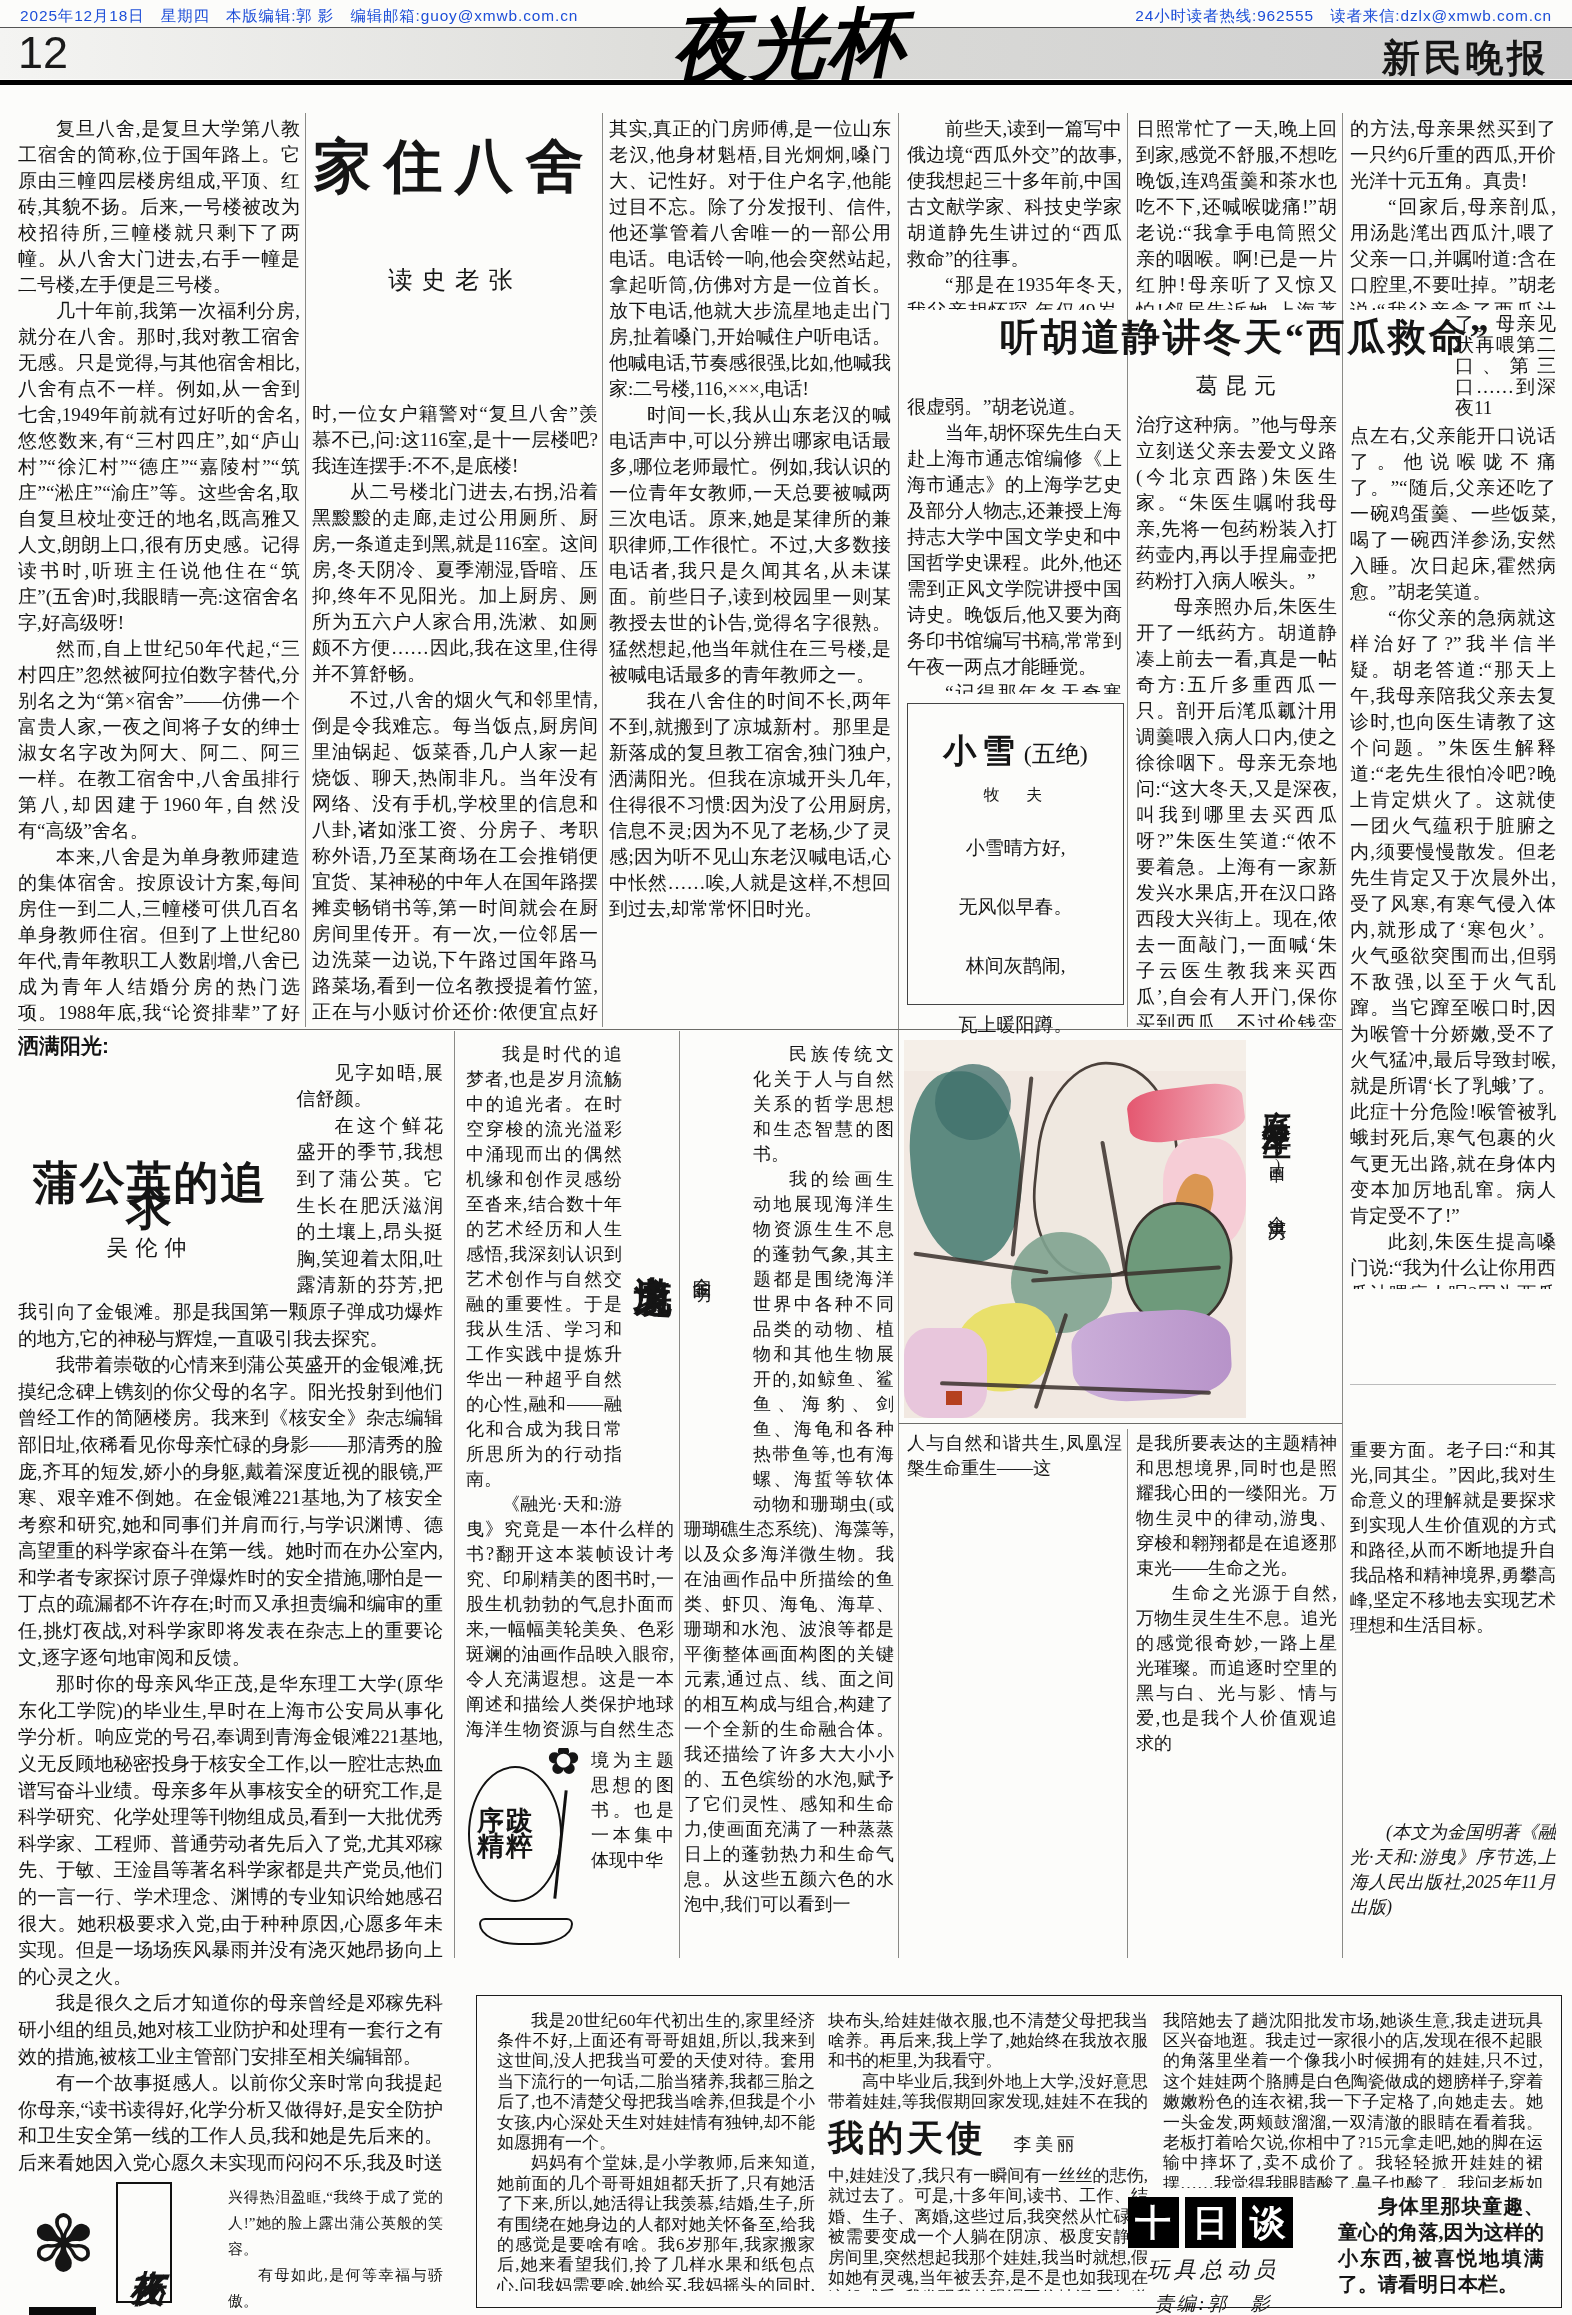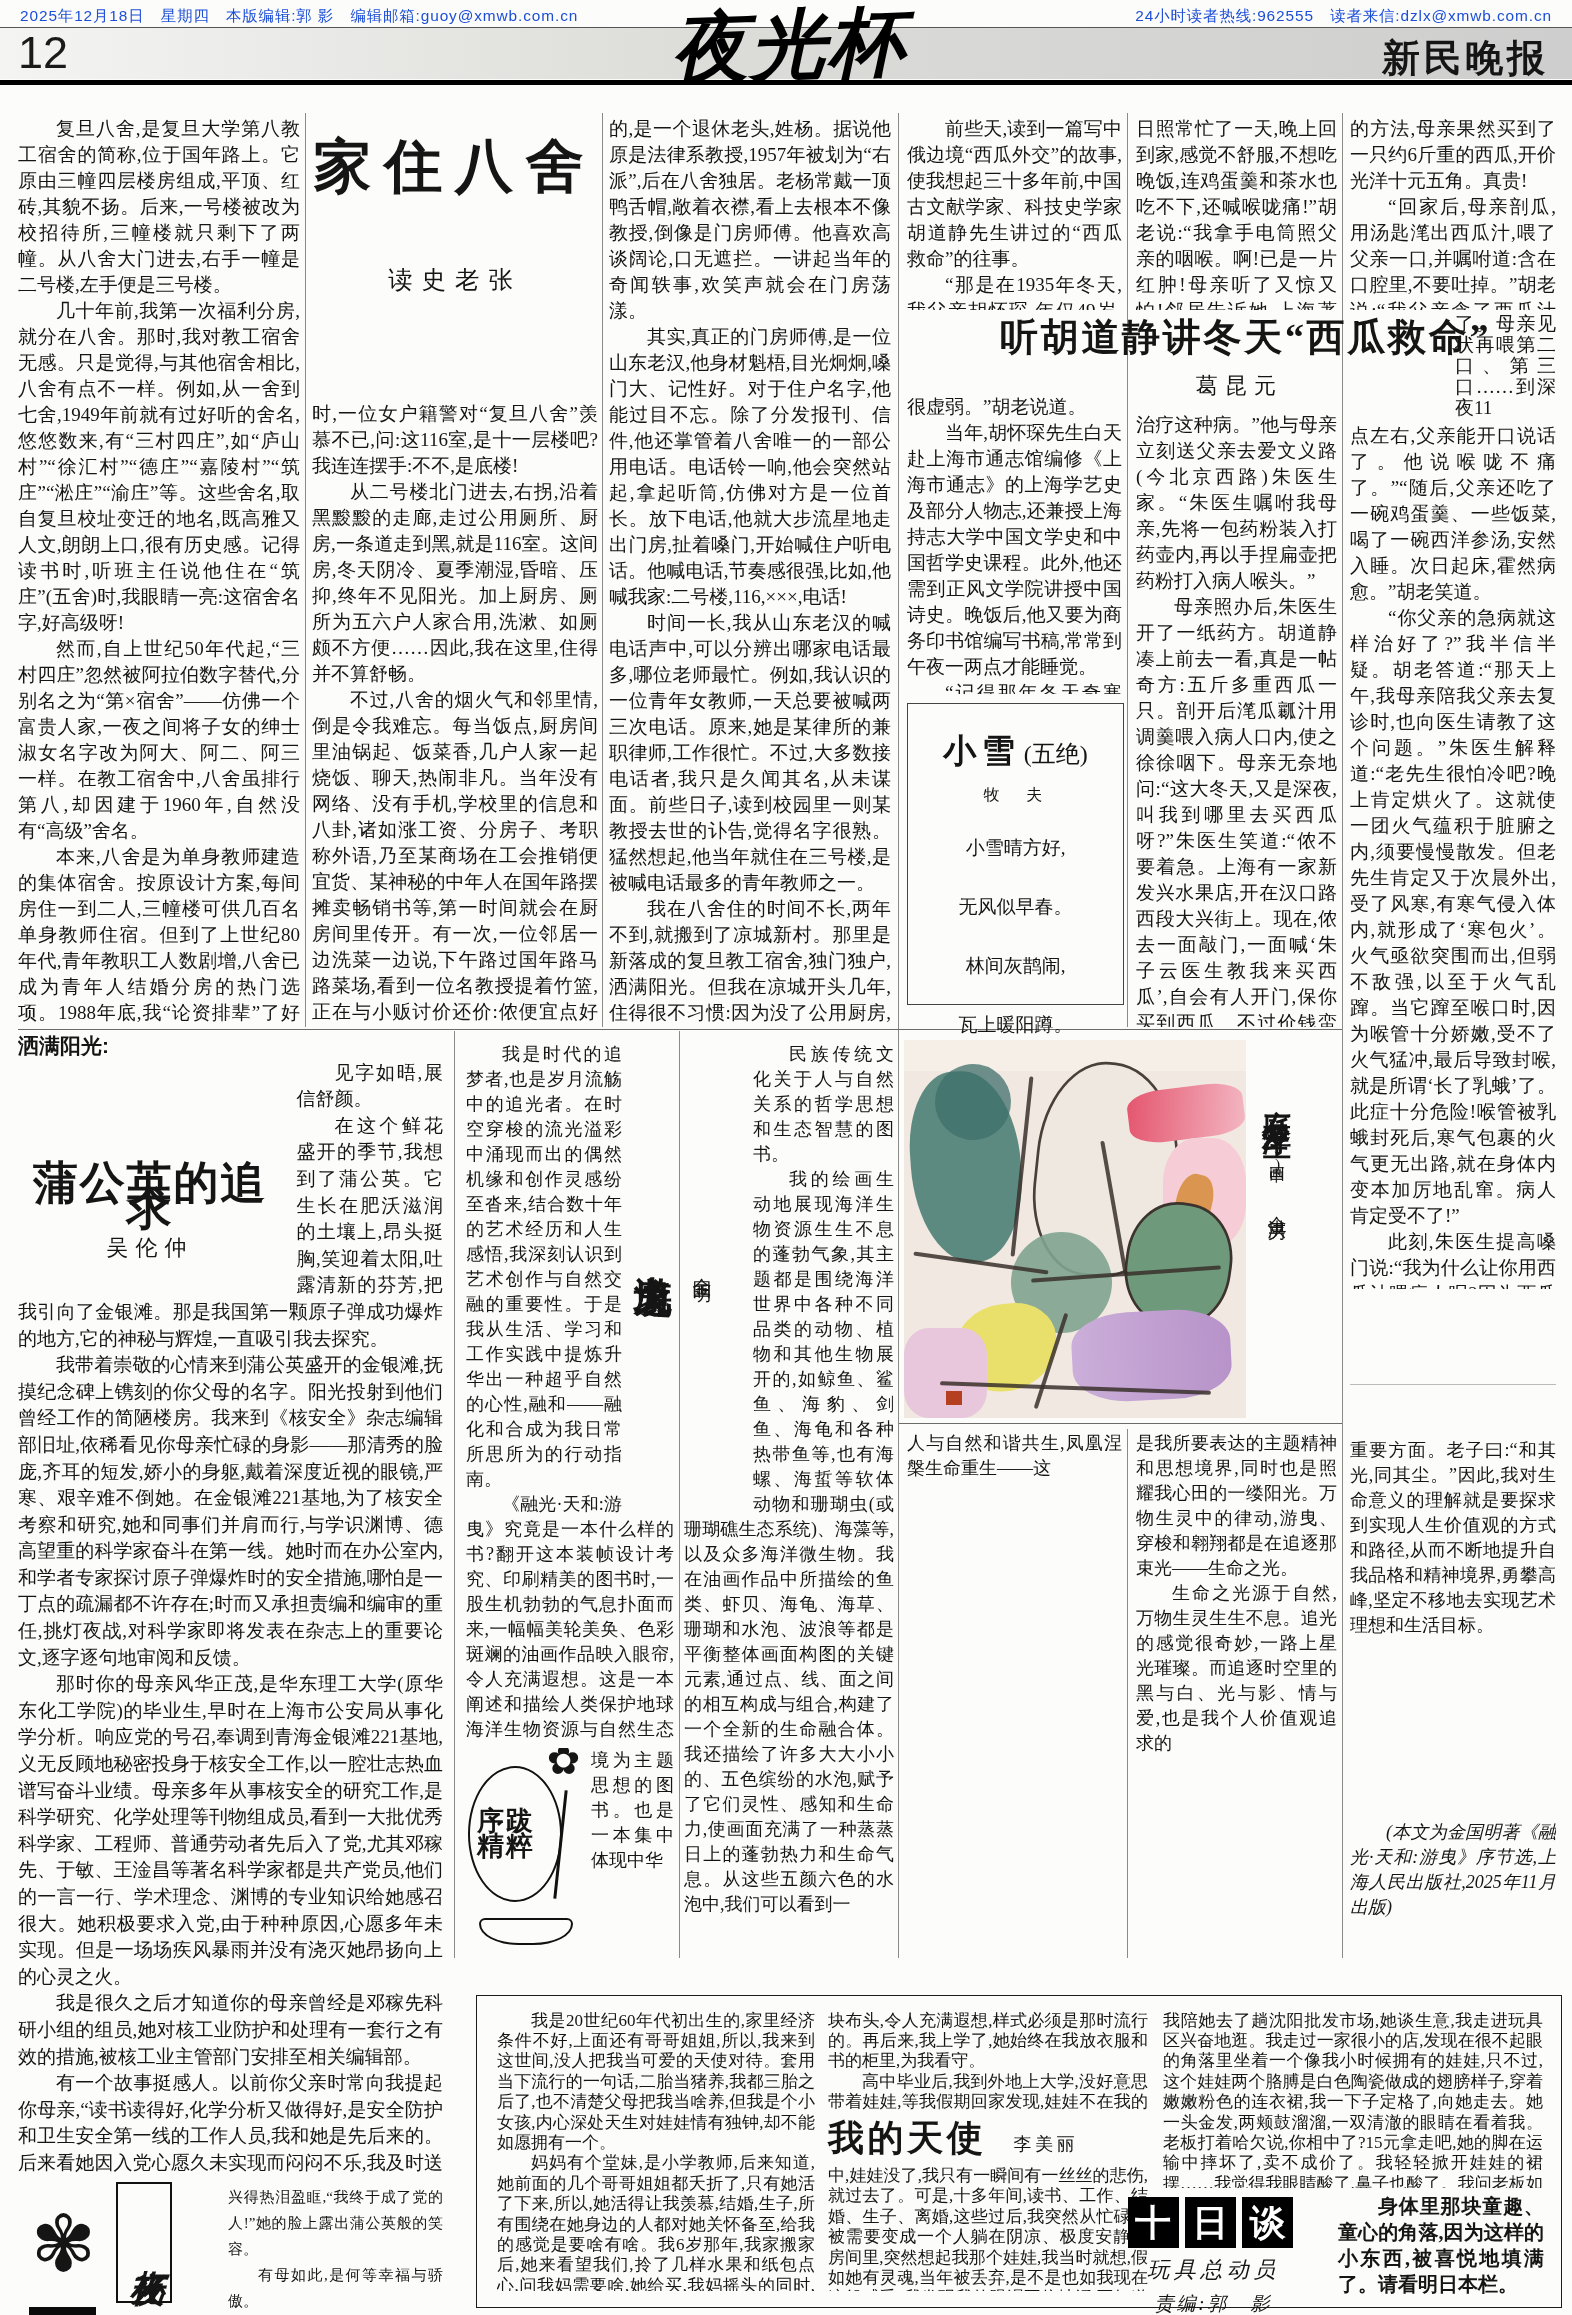--- a/index.html
+++ b/index.html
@@ -72,21 +72,20 @@
       <p>几十年前,我第一次福利分房,就分在八舍。那时,我对教工宿舍无感。只是觉得,与其他宿舍相比,八舍有点不一样。例如,从一舍到七舍,1949年前就有过好听的舍名,悠悠数来,有“三村四庄”,如“庐山村”“徐汇村”“德庄”“嘉陵村”“筑庄”“淞庄”“渝庄”等。这些舍名,取自复旦校址变迁的地名,既高雅又人文,朗朗上口,很有历史感。记得读书时,听班主任说他住在“筑庄”(五舍)时,我眼睛一亮:这宿舍名字,好高级呀!</p>
       <p>然而,自上世纪50年代起,“三村四庄”忽然被阿拉伯数字替代,分别名之为“第×宿舍”——仿佛一个富贵人家,一夜之间将子女的绅士淑女名字改为阿大、阿二、阿三一样。在教工宿舍中,八舍虽排行第八,却因建于1960年,自然没有“高级”舍名。</p>
       <p>本来,八舍是为单身教师建造的集体宿舍。按原设计方案,每间房住一到二人,三幢楼可供几百名单身教师住宿。但到了上世纪80年代,青年教职工人数剧增,八舍已成为青年人结婚分房的热门选项。1988年底,我“论资排辈”了好几年,才在八舍分到一间房,满心欢喜。它位于二号楼底楼,朝北,门牌号是116室。记得我去办户口登记</p>
     </div>
   <div class="col first-cont" style="left:312px;top:401px;width:286px;height:626px;font-size:19px;line-height:26px;">
       <p>时,一位女户籍警对“复旦八舍”羡慕不已,问:这116室,是十一层楼吧?我连连摆手:不不,是底楼!</p>
       <p>从二号楼北门进去,右拐,沿着黑黢黢的走廊,走过公用厕所、厨房,一条道走到黑,就是116室。这间房,冬天阴冷、夏季潮湿,昏暗、压抑,终年不见阳光。加上厨房、厕所为五六户人家合用,洗漱、如厕颇不方便……因此,我在这里,住得并不算舒畅。</p>
       <p>不过,八舍的烟火气和邻里情,倒是令我难忘。每当饭点,厨房间里油锅起、饭菜香,几户人家一起烧饭、聊天,热闹非凡。当年没有网络、没有手机,学校里的信息和八卦,诸如涨工资、分房子、考职称外语,乃至某商场在工会推销便宜货、某神秘的中年人在国年路摆摊卖畅销书等,第一时间就会在厨房间里传开。有一次,一位邻居一边洗菜一边说,下午路过国年路马路菜场,看到一位名教授提着竹篮,正在与小贩讨价还价:侬便宜点好吧?他学着教授的腔调,惟妙惟肖,逗得大伙哈哈大笑。</p>
     </div>
   <div class="col first-cont" style="left:609px;top:116px;width:282px;height:911px;font-size:19px;line-height:26px;">
-      <p>的,是一个退休老头,姓杨。据说他原是法律系教授,1957年被划为“右派”,后在八舍独居。老杨常戴一顶鸭舌帽,敞着衣襟,看上去根本不像教授,倒像是门房师傅。他喜欢高谈阔论,口无遮拦。一讲起当年的奇闻轶事,欢笑声就会在门房荡漾。</p>
       <p>其实,真正的门房师傅,是一位山东老汉,他身材魁梧,目光炯炯,嗓门大、记性好。对于住户名字,他能过目不忘。除了分发报刊、信件,他还掌管着八舍唯一的一部公用电话。电话铃一响,他会突然站起,拿起听筒,仿佛对方是一位首长。放下电话,他就大步流星地走出门房,扯着嗓门,开始喊住户听电话。他喊电话,节奏感很强,比如,他喊我家:二号楼,116,×××,电话!</p>
       <p>时间一长,我从山东老汉的喊电话声中,可以分辨出哪家电话最多,哪位老师最忙。例如,我认识的一位青年女教师,一天总要被喊两三次电话。原来,她是某律所的兼职律师,工作很忙。不过,大多数接电话者,我只是久闻其名,从未谋面。前些日子,读到校园里一则某教授去世的讣告,觉得名字很熟。猛然想起,他当年就住在三号楼,是被喊电话最多的青年教师之一。</p>
       <p>我在八舍住的时间不长,两年不到,就搬到了凉城新村。那里是新落成的复旦教工宿舍,独门独户,洒满阳光。但我在凉城开头几年,住得很不习惯:因为没了公用厨房,信息不灵;因为不见了老杨,少了灵感;因为听不见山东老汉喊电话,心中怅然……唉,人就是这样,不想回到过去,却常常怀旧时光。</p>
     </div>
 
   <div class="abs" style="left:1000px;top:312px;font-size:38px;font-weight:800;letter-spacing:2.7px;white-space:nowrap;">听胡道静讲冬天“西瓜救命”</div>
   <div class="abs kai" style="left:1158px;top:371px;width:163px;text-align:center;font-size:22px;letter-spacing:7.2px;">葛昆元</div>
   <div class="col" style="left:907px;top:116px;width:215px;height:194px;font-size:19px;line-height:26px;">
       <p>前些天,读到一篇写中俄边境“西瓜外交”的故事,使我想起三十多年前,中国古文献学家、科技史学家胡道静先生讲过的“西瓜救命”的往事。</p>
       <p>“那是在1935年冬天,我父亲胡怀琛,年仅49岁,但因常年辛劳过度,身体已</p>
@@ -212,21 +211,21 @@
     <span class="kai" style="font-size:15.4px;margin-top:9px;">(中国画)</span>
     <span class="kai" style="font-size:19px;letter-spacing:3.6px;margin-top:12.7px;">金洪男</span>
   </div>
 
   <div class="bigbox">
     <div class="col" style="left:20px;top:14.5px;width:318px;height:280px;">
         <p>我是20世纪60年代初出生的,家里经济条件不好,上面还有哥哥姐姐,所以,我来到这世间,没人把我当可爱的天使对待。套用当下流行的一句话,二胎当猪养,我都三胎之后了,也不清楚父母把我当啥养,但我是个小女孩,内心深处天生对娃娃情有独钟,却不能如愿拥有一个。</p>
         <p>妈妈有个堂妹,是小学教师,后来知道,她前面的几个哥哥姐姐都夭折了,只有她活了下来,所以,她活得让我羡慕,结婚,生子,所有围绕在她身边的人都对她关怀备至,给我的感觉是要啥有啥。我6岁那年,我家搬家后,她来看望我们,拎了几样水果和纸包点心,问我妈需要啥,她给买,我妈摇头的同时,我脱口而出:“我要个娃娃。”瞬间,我就被我妈的眼神石化了,但我妈什么都没说。后来,姨给我买了个娃娃,我也挨了顿打,从此长记性,绝不许朝别人要东西。</p>
       </div>
     <div class="col first-cont" style="left:351px;top:14.5px;width:320px;height:101px;">
-        <p>块布头,令人充满遐想,样式必须是那时流行的。再后来,我上学了,她始终在我放衣服和书的柜里,为我看守。</p>
+        <p>块布头,给娃娃做衣服,也不清楚父母把我当啥养。再后来,我上学了,她始终在我放衣服和书的柜里,为我看守。</p>
         <p>高中毕业后,我到外地上大学,没好意思带着娃娃,等我假期回家发现,娃娃不在我的柜里,当时我正处于从学校回来的兴奋</p>
       </div>
     <div class="abs" style="left:351px;top:118px;width:320px;height:49px;">
       <span class="sans" style="font-size:36px;font-weight:900;letter-spacing:3.6px;">我的天使</span>
       <span class="kai" style="font-size:18px;letter-spacing:3.6px;margin-left:23.5px;">李美丽</span>
     </div>
     <div class="col first-cont" style="left:351px;top:170px;width:320px;height:125px;">
         <p>中,娃娃没了,我只有一瞬间有一丝丝的悲伤,就过去了。可是,十多年间,读书、工作、结婚、生子、离婚,这些过后,我突然从忙碌和被需要变成一个人躺在阴凉、极度安静的房间里,突然想起我那个娃娃,我当时就想,假如她有灵魂,当年被丢弃,是不是也如我现在这般感受?我发现我的眼泪不停地涌,不知道是为我自己的经历,还是为那个被丢弃的娃娃。</p>
       </div>
     <div class="col first-cont" style="left:686px;top:14.5px;width:380px;height:177px;">

